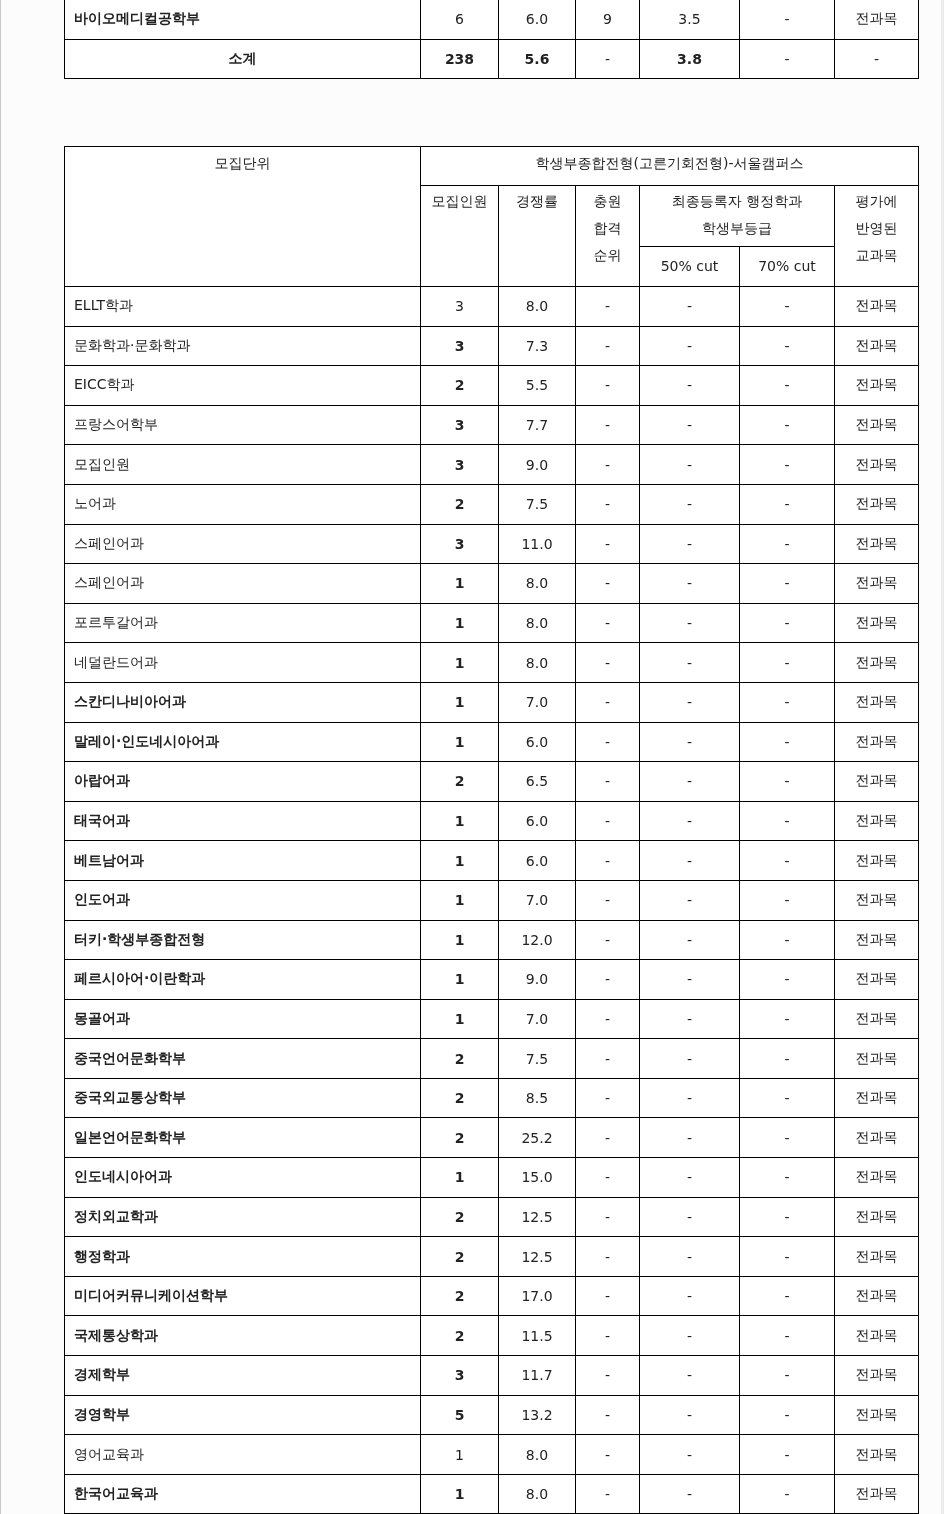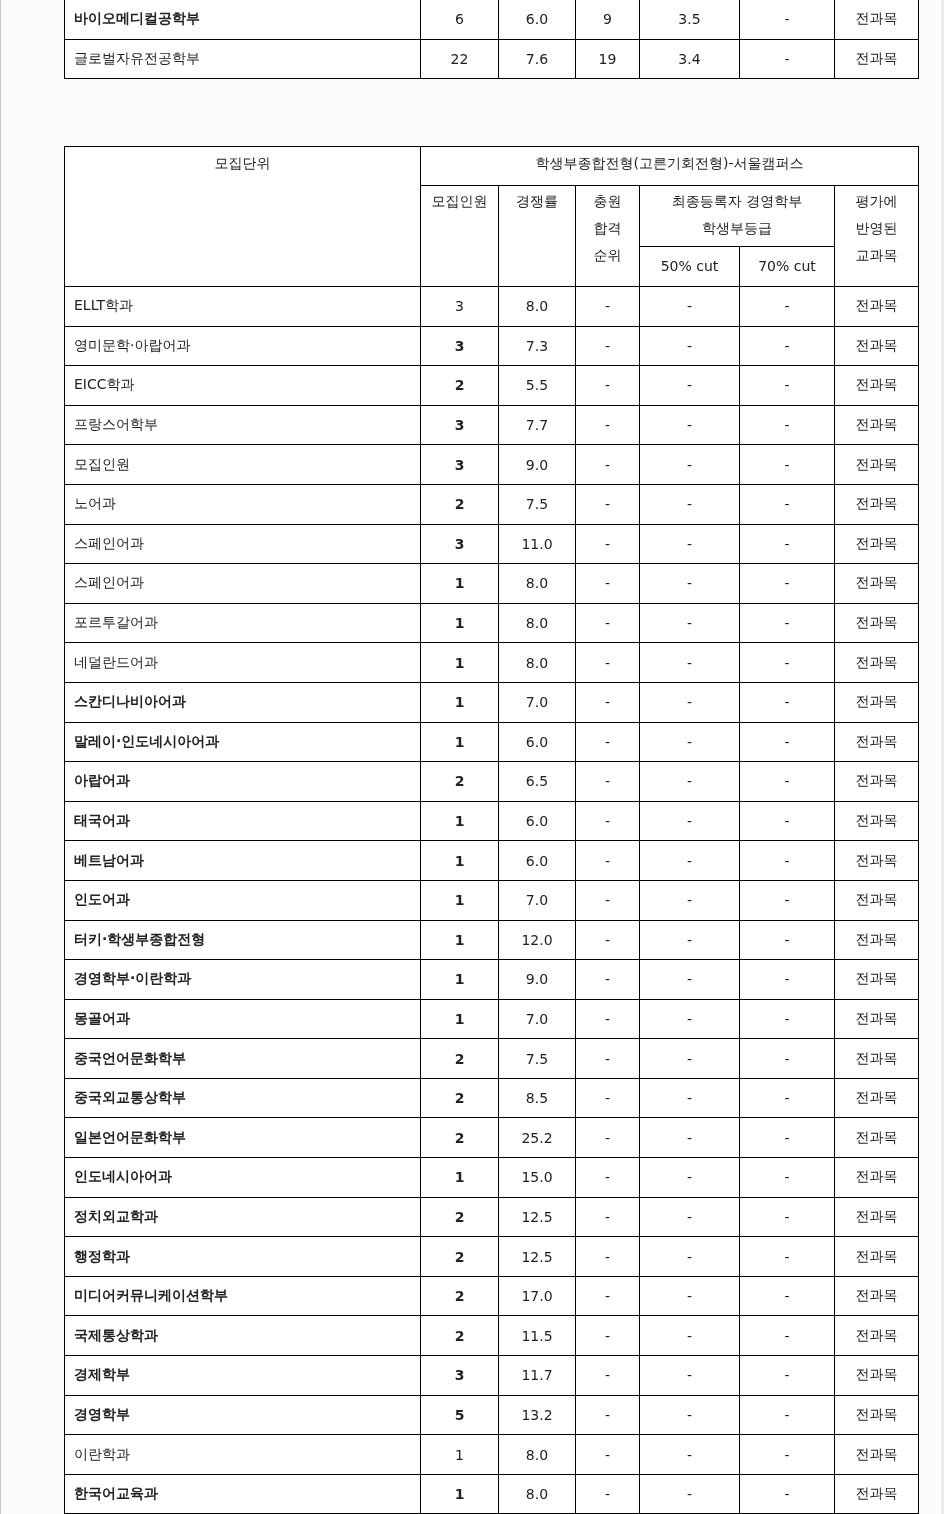--- a/index.html
+++ b/index.html
@@ -61,27 +61,27 @@
     <tr>
       <td class="name b">바이오메디컬공학부</td>
       <td>6</td>
       <td>6.0</td>
       <td>9</td>
       <td>3.5</td>
       <td>-</td>
       <td>전과목</td>
     </tr>
     <tr>
-      <td class="name">글로벌자유전공학부</td>
-      <td>22</td>
-      <td>7.6</td>
-      <td>19</td>
-      <td>3.4</td>
+      <td class="b">소계</td>
+      <td class="b">238</td>
+      <td class="b">5.6</td>
       <td>-</td>
-      <td>전과목</td>
+      <td class="b">3.8</td>
+      <td>-</td>
+      <td>-</td>
     </tr>
   </tbody>
 </table>
 
 <table id="t2">
   <colgroup>
     <col class="c1">
       <col class="c2">
       <col class="c3">
       <col class="c4">
@@ -96,21 +96,21 @@
     </tr>
     <tr>
       <th class="mid" rowspan="2">모집인원</th>
       <th class="mid" rowspan="2">경쟁률</th>
       <th class="mid" rowspan="2">
         <div>충원</div>
         <div>합격</div>
         <div>순위</div>
       </th>
       <th class="mid" colspan="2">
-        <div>최종등록자 경영학부</div>
+        <div>최종등록자 행정학과</div>
         <div>학생부등급</div>
       </th>
       <th class="mid" rowspan="2">
         <div>평가에</div>
         <div>반영된</div>
         <div>교과목</div>
       </th>
     </tr>
     <tr>
       <th class="cut">50% cut</th>
@@ -121,21 +121,21 @@
       <tr>
         <td class="name">ELLT학과</td>
         <td>3</td>
         <td>8.0</td>
         <td>-</td>
         <td>-</td>
         <td>-</td>
         <td>전과목</td>
       </tr>
       <tr>
-        <td class="name">영미문학·아랍어과</td>
+        <td class="name">문화학과·문화학과</td>
         <td class="b">3</td>
         <td>7.3</td>
         <td>-</td>
         <td>-</td>
         <td>-</td>
         <td>전과목</td>
       </tr>
       <tr>
         <td class="name">EICC학과</td>
         <td class="b">2</td>
@@ -265,21 +265,21 @@
       <tr>
         <td class="name b">터키·학생부종합전형</td>
         <td class="b">1</td>
         <td>12.0</td>
         <td>-</td>
         <td>-</td>
         <td>-</td>
         <td>전과목</td>
       </tr>
       <tr>
-        <td class="name b">경영학부·이란학과</td>
+        <td class="name b">페르시아어·이란학과</td>
         <td class="b">1</td>
         <td>9.0</td>
         <td>-</td>
         <td>-</td>
         <td>-</td>
         <td>전과목</td>
       </tr>
       <tr>
         <td class="name b">몽골어과</td>
         <td class="b">1</td>
@@ -373,21 +373,21 @@
       <tr>
         <td class="name b">경영학부</td>
         <td class="b">5</td>
         <td>13.2</td>
         <td>-</td>
         <td>-</td>
         <td>-</td>
         <td>전과목</td>
       </tr>
       <tr>
-        <td class="name">이란학과</td>
+        <td class="name">영어교육과</td>
         <td>1</td>
         <td>8.0</td>
         <td>-</td>
         <td>-</td>
         <td>-</td>
         <td>전과목</td>
       </tr>
       <tr>
         <td class="name b">한국어교육과</td>
         <td class="b">1</td>

